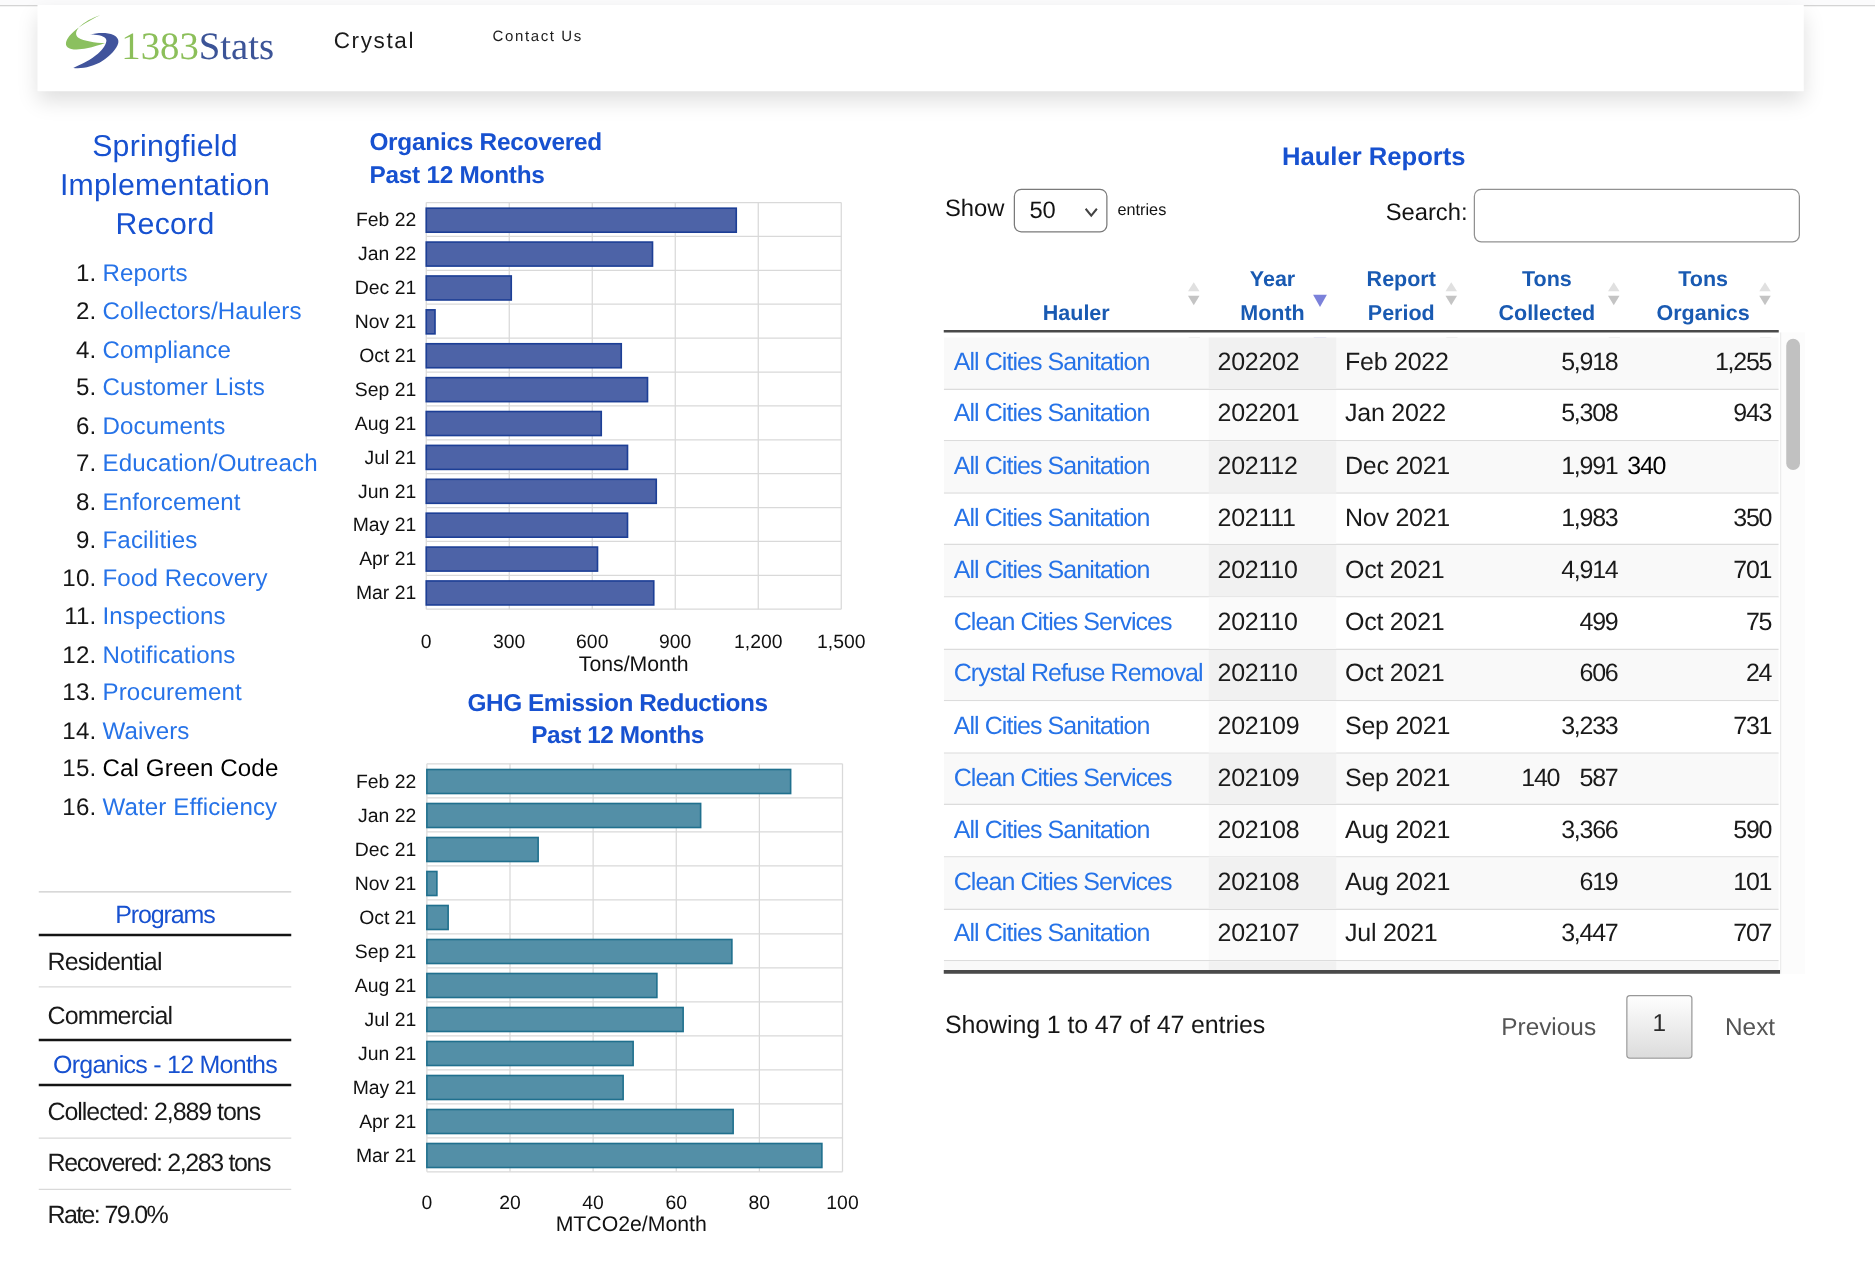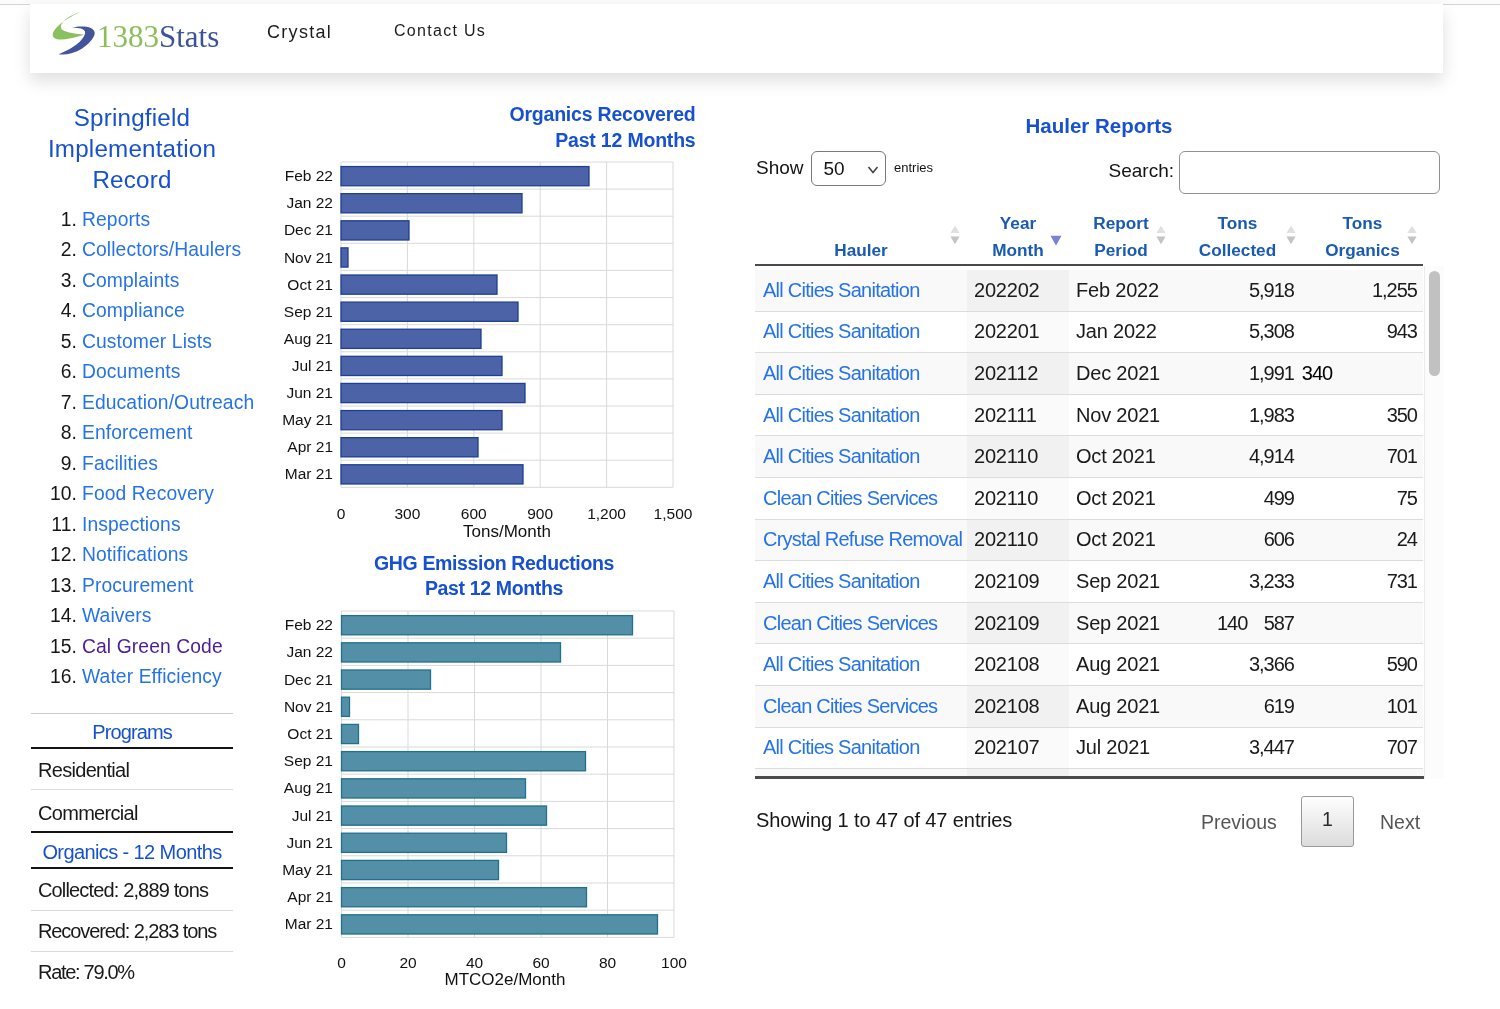--- a/index.html
+++ b/index.html
@@ -11,57 +11,56 @@
 
 <div class="abs" style="left:0;top:0;width:1500px;height:4px;background:#fbfbfc;border-bottom:1px solid #d4d4d4"></div>
 <div class="abs" style="left:30px;top:4px;width:1413px;height:69px;background:#fff;box-shadow:0 8px 16px rgba(0,0,0,0.13)"></div>
 <svg class="abs" style="left:0;top:0" width="250" height="75" viewBox="0 0 250 75">
   <path d="M80.2,12.1 C72,15.8 62.5,21.5 56.8,27.3 C53,31.2 51.5,35.3 54,37.7 C56.6,40.1 63.5,39.8 69.5,38.6 C74.5,37.6 80,35.9 84,34.4 C76,34.2 67,32.8 62.7,30.1 C60,28.2 60.3,24.9 63.6,21.4 C67,17.8 73.5,14.2 80.2,12.1 Z" fill="#8bc05f"></path>
   <path d="M72,27.8 C77.5,26.1 85.5,25.8 90.8,27.9 C93.8,29.2 95.2,31.7 94.6,34.3 C93.5,38.8 88.3,44.6 81.8,48.8 C74.8,53.3 65,55.4 58.6,54.3 C64.8,51.7 73,47.6 78.3,43 C82.4,39.4 85.2,35.3 85.1,32.2 C85,29.5 80.8,27.9 75.6,27.7 C74.3,27.65 73,27.7 72,27.8 Z" fill="#41549c"></path>
 </svg>
 <div class="abs" style="left:97px;top:20px;font-family:'Liberation Serif',serif;font-size:31px;line-height:33px;letter-spacing:0px">
   <span style="color:#8cbf5a">1383</span><span style="color:#3c5497">Stats</span></div>
 <div class="abs" style="left:267px;top:22px;font-size:18px;letter-spacing:1.3px;color:#1c1c1c">Crystal</div>
-<div class="abs" style="left:394px;top:22px;font-size:16px;letter-spacing:1.3px;color:#1c1c1c">Contact Us</div>
+<div class="abs" style="left:394px;top:22px;font-size:12px;letter-spacing:1.3px;color:#1c1c1c">Contact Us</div>
 
 <div class="abs" style="left:16px;top:102px;width:232px;text-align:center;color:#1751d0;
  font-size:24.2px;letter-spacing:0.2px;font-weight:normal;line-height:31px">Springfield<br>Implementation<br>Record</div>
 <div class="abs" style="left:31px;top:204.6px;font-size:19.3px;letter-spacing:0.1px;line-height:30.5px">
       <div><span style="display:inline-block;width:46px;text-align:right;color:#161616">1.</span><span style="display:inline-block;width:5px"></span><a style="color:#2673e8">Reports</a></div>
 <div><span style="display:inline-block;width:46px;text-align:right;color:#161616">2.</span><span style="display:inline-block;width:5px"></span><a style="color:#2673e8">Collectors/Haulers</a></div>
-<div><span style="display:inline-block;width:46px;text-align:right;color:#161616">3.</span><span style="display:inline-block;width:5px"></span><a style="color:#2673e8">Complaints</a></div>
 <div><span style="display:inline-block;width:46px;text-align:right;color:#161616">4.</span><span style="display:inline-block;width:5px"></span><a style="color:#2673e8">Compliance</a></div>
 <div><span style="display:inline-block;width:46px;text-align:right;color:#161616">5.</span><span style="display:inline-block;width:5px"></span><a style="color:#2673e8">Customer Lists</a></div>
 <div><span style="display:inline-block;width:46px;text-align:right;color:#161616">6.</span><span style="display:inline-block;width:5px"></span><a style="color:#2673e8">Documents</a></div>
 <div><span style="display:inline-block;width:46px;text-align:right;color:#161616">7.</span><span style="display:inline-block;width:5px"></span><a style="color:#2673e8">Education/Outreach</a></div>
 <div><span style="display:inline-block;width:46px;text-align:right;color:#161616">8.</span><span style="display:inline-block;width:5px"></span><a style="color:#2673e8">Enforcement</a></div>
 <div><span style="display:inline-block;width:46px;text-align:right;color:#161616">9.</span><span style="display:inline-block;width:5px"></span><a style="color:#2673e8">Facilities</a></div>
 <div><span style="display:inline-block;width:46px;text-align:right;color:#161616">10.</span><span style="display:inline-block;width:5px"></span><a style="color:#2673e8">Food Recovery</a></div>
 <div><span style="display:inline-block;width:46px;text-align:right;color:#161616">11.</span><span style="display:inline-block;width:5px"></span><a style="color:#2673e8">Inspections</a></div>
 <div><span style="display:inline-block;width:46px;text-align:right;color:#161616">12.</span><span style="display:inline-block;width:5px"></span><a style="color:#2673e8">Notifications</a></div>
 <div><span style="display:inline-block;width:46px;text-align:right;color:#161616">13.</span><span style="display:inline-block;width:5px"></span><a style="color:#2673e8">Procurement</a></div>
 <div><span style="display:inline-block;width:46px;text-align:right;color:#161616">14.</span><span style="display:inline-block;width:5px"></span><a style="color:#2673e8">Waivers</a></div>
-<div><span style="display:inline-block;width:46px;text-align:right;color:#161616">15.</span><span style="display:inline-block;width:5px"></span><a style="color:#4c1d95">Cal Green Code</a></div>
+<div><span style="display:inline-block;width:46px;text-align:right;color:#161616">15.</span><span style="display:inline-block;width:5px"></span><a style="color:#000000">Cal Green Code</a></div>
 <div><span style="display:inline-block;width:46px;text-align:right;color:#161616">16.</span><span style="display:inline-block;width:5px"></span><a style="color:#2673e8">Water Efficiency</a></div>
     </div>
 <div class="abs" style="left:31px;top:712.5px;width:202px;height:1px;background:#cccccc"></div>
 <div class="abs" style="left:31px;top:720.5px;width:202px;text-align:center;font-size:20px;letter-spacing:-0.9px;color:#1751d0">Programs</div>
 <div class="abs" style="left:31px;top:746.5px;width:202px;height:2.5px;background:#141414"></div>
 <div class="abs" style="left:38px;top:759px;font-size:20px;letter-spacing:-0.7px;color:#191919">Residential</div>
 <div class="abs" style="left:31px;top:789px;width:202px;height:1px;background:#d9d9d9"></div>
 <div class="abs" style="left:38px;top:801.5px;font-size:20px;letter-spacing:-0.7px;color:#191919">Commercial</div>
 <div class="abs" style="left:31px;top:830.5px;width:202px;height:2.5px;background:#141414"></div>
 <div class="abs" style="left:31px;top:840.5px;width:202px;text-align:center;font-size:20px;letter-spacing:-0.6px;color:#1751d0">Organics - 12 Months</div>
 <div class="abs" style="left:31px;top:866.5px;width:202px;height:2.5px;background:#141414"></div>
 <div class="abs" style="left:38px;top:879px;font-size:20px;letter-spacing:-0.85px;color:#191919">Collected: 2,889 tons</div>
 <div class="abs" style="left:31px;top:910px;width:202px;height:1px;background:#d9d9d9"></div>
 <div class="abs" style="left:38px;top:919.5px;font-size:20px;letter-spacing:-1.1px;color:#191919">Recovered: 2,283 tons</div>
 <div class="abs" style="left:31px;top:951px;width:202px;height:1px;background:#d9d9d9"></div>
 <div class="abs" style="left:38px;top:961px;font-size:20px;letter-spacing:-1.3px;color:#191919">Rate: 79.0%</div>
-<div class="abs" style="left:295.5px;top:102px;width:400px;text-align:right;font-size:19.5px;letter-spacing:-0.2px;font-weight:bold;color:#1751d0;line-height:25.6px">Organics Recovered<br>Past 12 Months</div>
+<div class="abs" style="left:295.5px;top:102px;width:400px;text-align:left;font-size:19.5px;letter-spacing:-0.2px;font-weight:bold;color:#1751d0;line-height:25.6px">Organics Recovered<br>Past 12 Months</div>
 <svg class="abs" style="left:250px;top:95px" width="460" height="470" viewBox="0 0 460 470">
 <line x1="91" y1="67.0" x2="423" y2="67.0" stroke="#d9d9d9" stroke-width="1"></line>
 <line x1="91" y1="94.1" x2="423" y2="94.1" stroke="#d9d9d9" stroke-width="1"></line>
 <line x1="91" y1="121.2" x2="423" y2="121.2" stroke="#d9d9d9" stroke-width="1"></line>
 <line x1="91" y1="148.3" x2="423" y2="148.3" stroke="#d9d9d9" stroke-width="1"></line>
 <line x1="91" y1="175.4" x2="423" y2="175.4" stroke="#d9d9d9" stroke-width="1"></line>
 <line x1="91" y1="202.6" x2="423" y2="202.6" stroke="#d9d9d9" stroke-width="1"></line>
 <line x1="91" y1="229.7" x2="423" y2="229.7" stroke="#d9d9d9" stroke-width="1"></line>
 <line x1="91" y1="256.8" x2="423" y2="256.8" stroke="#d9d9d9" stroke-width="1"></line>
 <line x1="91" y1="283.9" x2="423" y2="283.9" stroke="#d9d9d9" stroke-width="1"></line>

